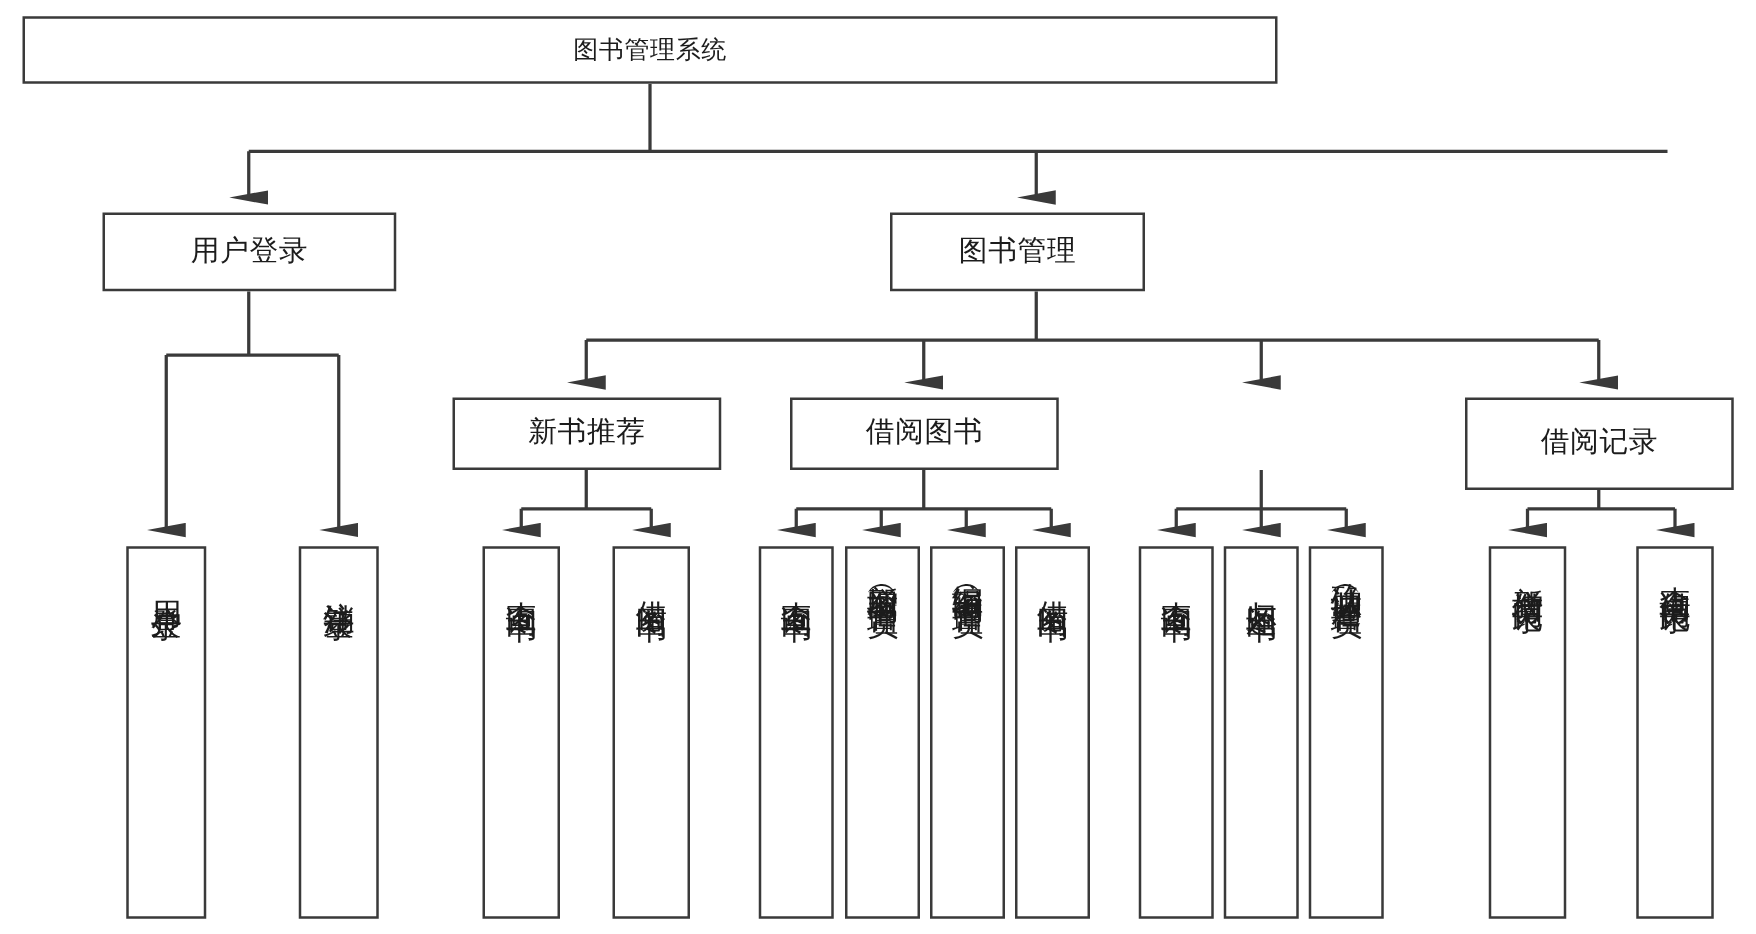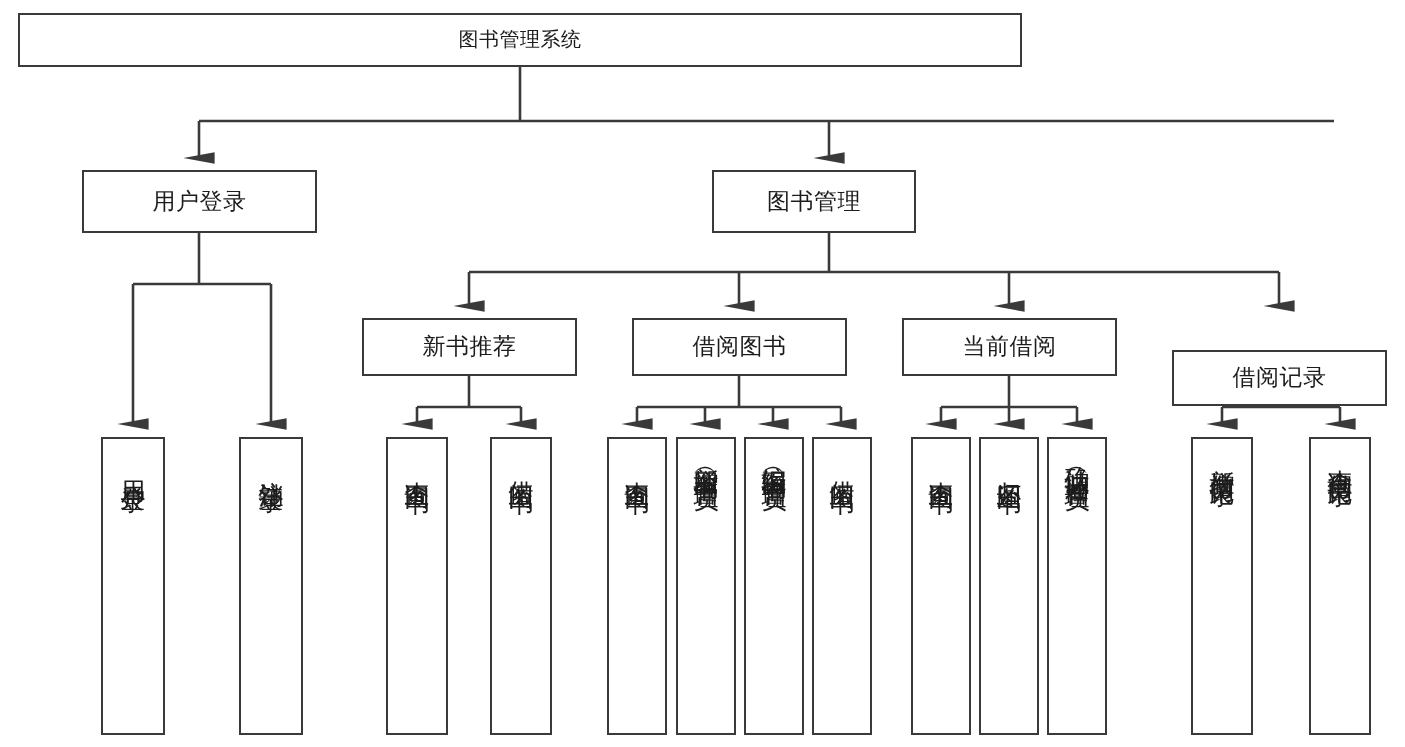--- a/index.html
+++ b/index.html
@@ -139,24 +139,21 @@
   <div class="node horiz" style="left:712px; top:170px; width:204px; height:63px;">
     <span class="lbl">图书管理</span>
   </div>
 
   <div class="node horiz" style="left:362px; top:318px; width:215px; height:58px;">
     <span class="lbl">新书推荐</span>
   </div>
   <div class="node horiz" style="left:632px; top:318px; width:215px; height:58px;">
     <span class="lbl">借阅图书</span>
   </div>
-  <div class="node horiz" style="left:902px; top:318px; width:215px; height:58px;">
-    <span class="lbl">当前借阅</span>
-  </div>
-  <div class="node horiz" style="left:1172px; top:318px; width:215px; height:56px;margin-top:32px;">
+  <div class="node horiz" style="left:1172px; top:318px; width:215px; height:74px;">
     <span class="lbl">借阅记录</span>
   </div>
 
   <div class="node vert" style="left:101px; top:437px; width:64px; height:298px;">
     <span class="lbl">用户登录</span>
   </div>
   <div class="node vert" style="left:239px; top:437px; width:64px; height:298px;">
     <span class="lbl">注销登录</span>
   </div>
 

